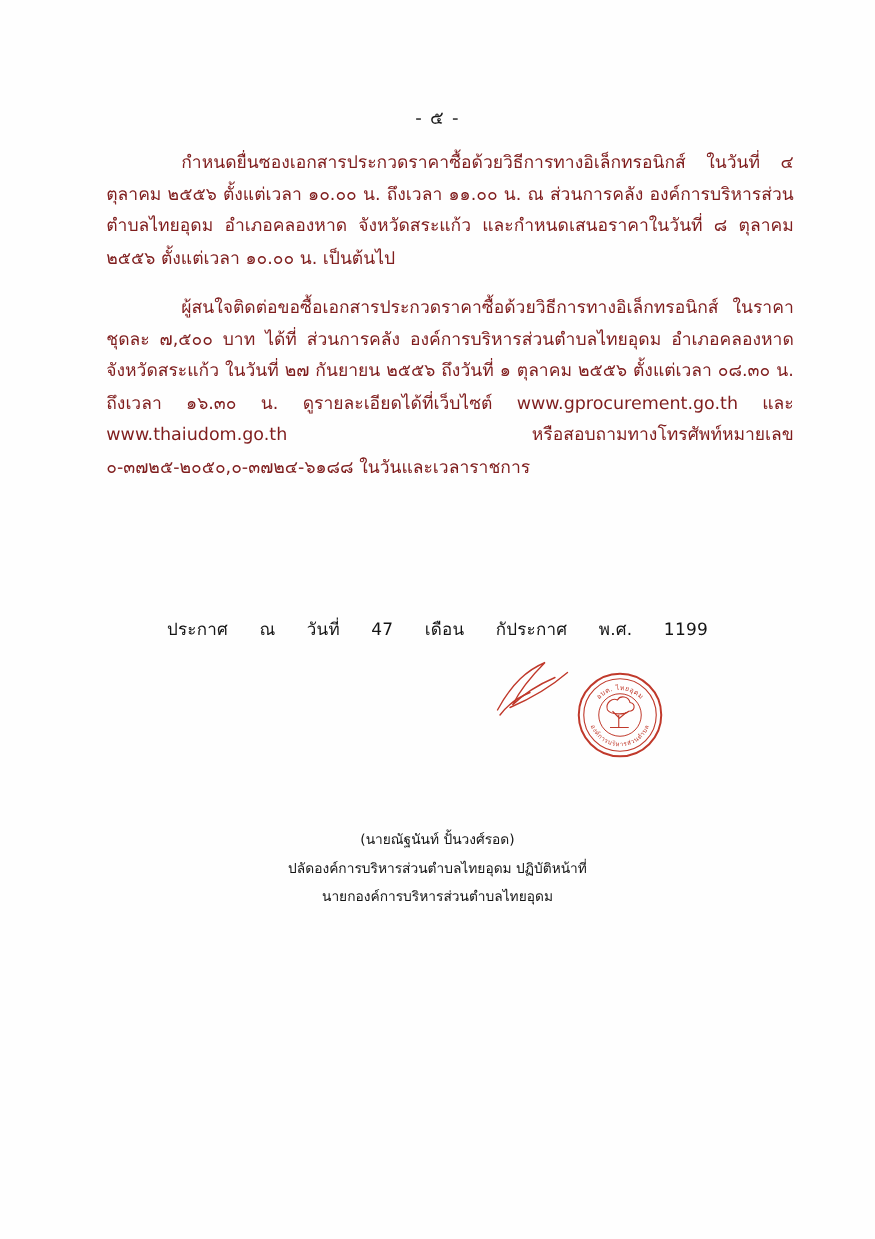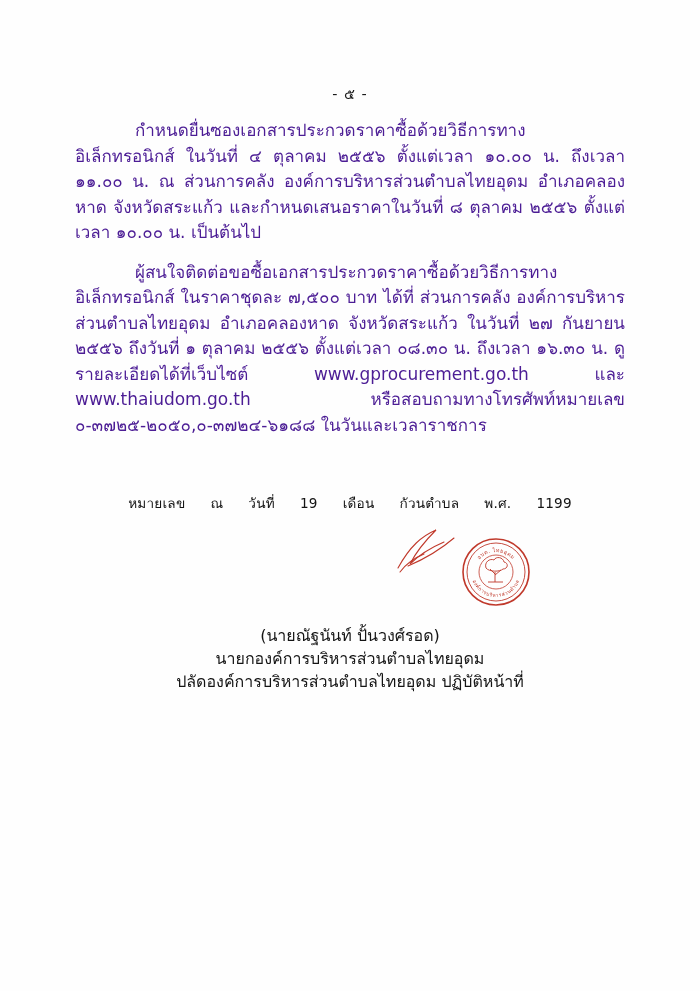--- a/index.html
+++ b/index.html
@@ -28,27 +28,27 @@
     top: 82px;
     left: 0;
     width: 700px;
     text-align: center;
     font-size: 14.5px;
     letter-spacing: 1px;
     color: #1a1a1a;
   }
   .body-text {
     position: absolute;
-    left: 75px;
+    left: 85px;
     top: 118px;
     width: 550px;
-    font-size: 17px;
+    font-size: 14px;
     line-height: 25.5px;
     text-align: justify;
-    color: #4c1d95;
+    color: #7f1d1d;
   }
   .para {
     margin: 0 0 4px 0;
     text-indent: 60px;
     text-align: justify;
   }
   .para:last-child { margin-bottom: 0; }
   .para.p2 { margin-top: 14px; }
   .para.p3 { margin-top: 14px; }
 
@@ -70,53 +70,53 @@
     left: 396px;
     top: 516px;
     width: 160px;
     height: 110px;
   }
   .seal svg { display: block; }
 
   .signer {
     position: absolute;
     left: 0;
-    top: 624px;
+    top: 660px;
     width: 700px;
     text-align: center;
-    font-size: 16px;
+    font-size: 11px;
     line-height: 23px;
     color: #141414;
   }
   .signer div { white-space: nowrap; }
 </style>
 </head>
 <body>
 
 <div class="page">
 
   <div class="page-number">-  ๕  -</div>
 
   <div class="body-text">
     <p class="para p1">กำหนดยื่นซองเอกสารประกวดราคาซื้อด้วยวิธีการทางอิเล็กทรอนิกส์ ในวันที่ ๔ ตุลาคม ๒๕๕๖ ตั้งแต่เวลา ๑๐.๐๐ น. ถึงเวลา ๑๑.๐๐ น. ณ ส่วนการคลัง องค์การบริหารส่วนตำบลไทยอุดม อำเภอคลองหาด จังหวัดสระแก้ว และกำหนดเสนอราคาในวันที่ ๘ ตุลาคม ๒๕๕๖ ตั้งแต่เวลา ๑๐.๐๐ น. เป็นต้นไป</p>
     <p class="para p3">ผู้สนใจติดต่อขอซื้อเอกสารประกวดราคาซื้อด้วยวิธีการทางอิเล็กทรอนิกส์ ในราคาชุดละ ๗,๕๐๐ บาท  ได้ที่ ส่วนการคลัง องค์การบริหารส่วนตำบลไทยอุดม อำเภอคลองหาด จังหวัดสระแก้ว ในวันที่ ๒๗ กันยายน ๒๕๕๖ ถึงวันที่ ๑ ตุลาคม ๒๕๕๖ ตั้งแต่เวลา ๐๘.๓๐ น. ถึงเวลา ๑๖.๓๐ น. ดูรายละเอียดได้ที่เว็บไซต์ www.gprocurement.go.th และ www.thaiudom.go.th หรือสอบถามทางโทรศัพท์หมายเลข ๐-๓๗๒๕-๒๐๕๐,๐-๓๗๒๔-๖๑๘๘ ในวันและเวลาราชการ</p>
   </div>
 
   <div class="sign-line">
-    <span>หมายเลข</span>
+    <span>ประกาศ</span>
     <span class="sp"></span>
     <span>ณ</span>
     <span class="sp"></span>
     <span>วันที่</span>
     <span class="sp"></span>
-    <span>19</span>
+    <span>47</span>
     <span class="sp"></span>
     <span>เดือน</span>
     <span class="sp"></span>
-    <span>กัวนตำบล</span>
+    <span>กัประกาศ</span>
     <span class="sp"></span>
     <span>พ.ศ.</span>
     <span class="sp"></span>
     <span>1199</span>
   </div>
 
   <div class="seal">
     <svg width="160" height="110" viewBox="0 0 160 110" xmlns="http://www.w3.org/2000/svg">
 
       <g fill="none" stroke="#c0392b" stroke-width="1.1" stroke-linecap="round">
@@ -144,17 +144,17 @@
         </text>
         <text font-size="5" fill="#c0392b" font-family="'DejaVu Sans', sans-serif" letter-spacing="0.4">
           <textPath href="#sealBottom" startOffset="50%" text-anchor="middle">องค์การบริหารส่วนตำบล</textPath>
         </text>
       </g>
     </svg>
   </div>
 
   <div class="signer">
     <div>(นายณัฐนันท์   ปั้นวงศ์รอด)</div>
+    <div>ปลัดองค์การบริหารส่วนตำบลไทยอุดม ปฏิบัติหน้าที่</div>
     <div>นายกองค์การบริหารส่วนตำบลไทยอุดม</div>
-    <div>ปลัดองค์การบริหารส่วนตำบลไทยอุดม ปฏิบัติหน้าที่</div>
   </div>
 
 </div>
 
 </body></html>

